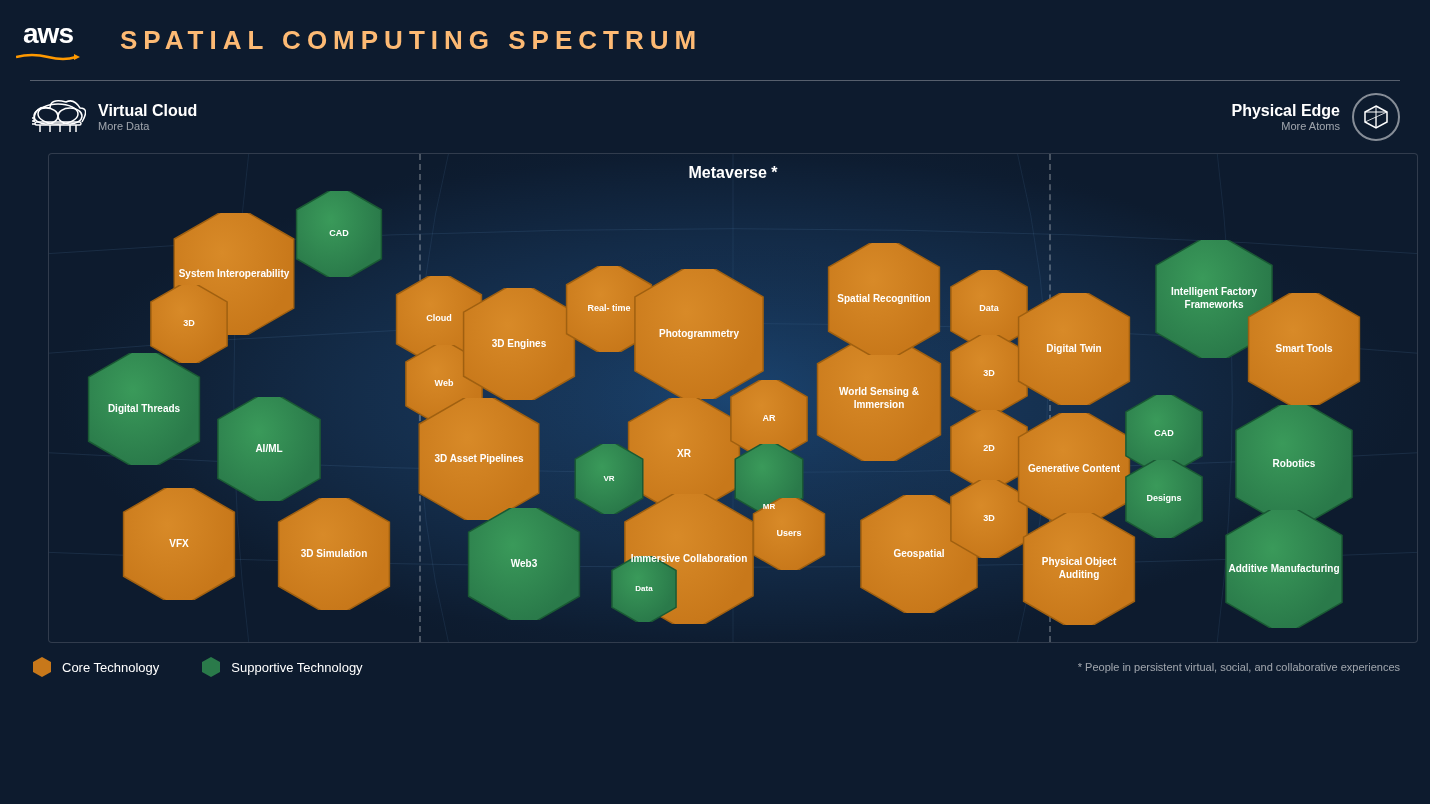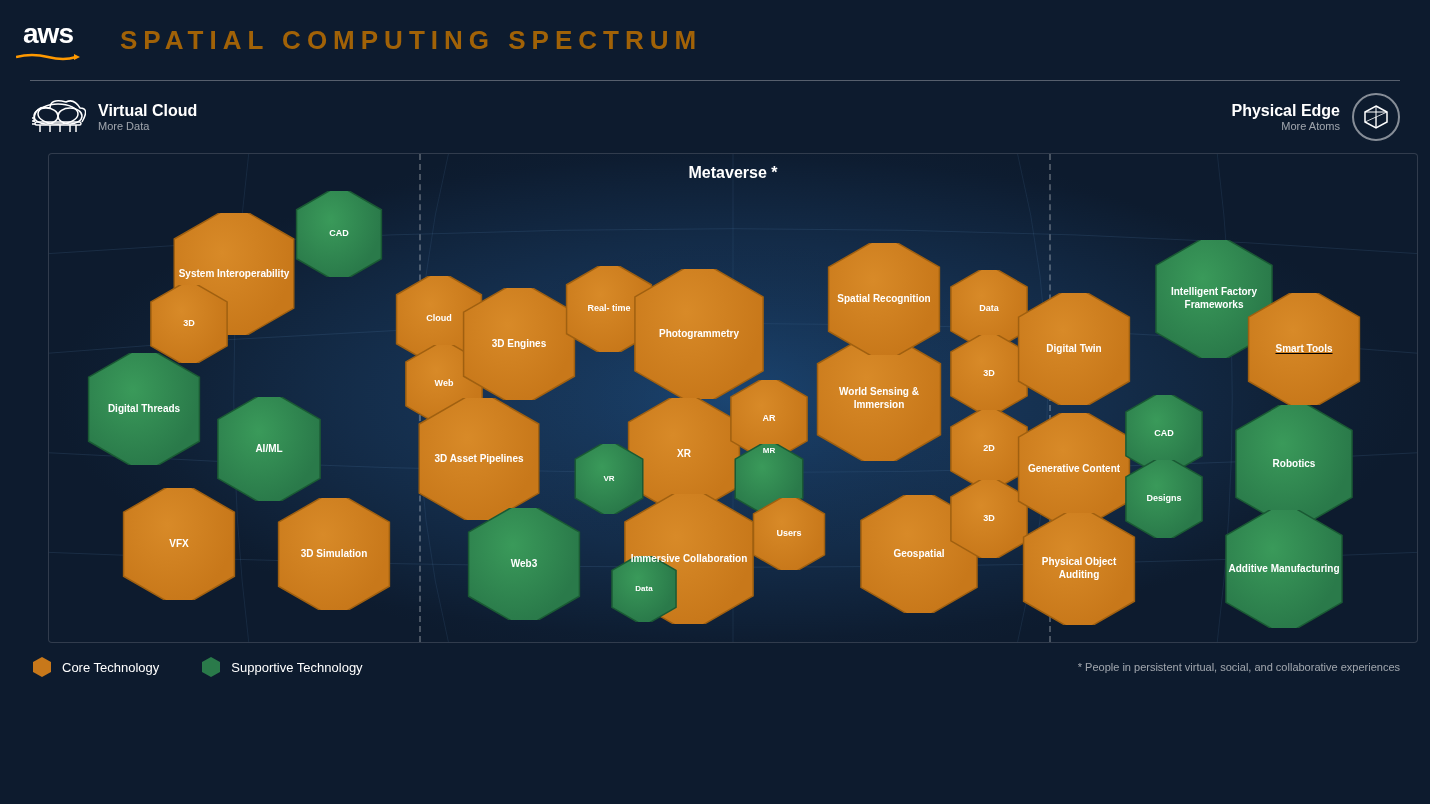--- a/index.html
+++ b/index.html
@@ -19,21 +19,21 @@
       padding: 18px 16px;
       gap: 20px;
     }
     .aws-logo {
       display: flex;
       flex-direction: column;
       align-items: center;
       gap: 2px;
     }
     .title {
-      color: #a16207;
+      color: #fdba74;
       font-size: 26px;
       font-weight: bold;
       letter-spacing: 6px;
       margin-left: 20px;
     }
 
     
     .divider {
       border: none;
       border-top: 1px solid rgba(255,255,255,0.3);
@@ -436,21 +436,21 @@
         <defs>
           <radialGradient id="grad-vr" cx="40%" cy="35%" r="60%">
             <stop offset="0%" stop-color="#3a9a5a"></stop>
             <stop offset="100%" stop-color="#2a7a4a"></stop>
           </radialGradient>
         </defs>
         <polygon points="73.77499074759311,15.100000000000005 73.77499074759311,54.099999999999994 40,73.6 6.225009252406892,54.099999999999994 6.225009252406892,15.099999999999998 39.99999999999999,-4.399999999999999" fill="url(#grad-vr)" stroke="#1a5a34" stroke-width="1.5"></polygon>
       </svg>
       <div style="position: relative; z-index: 2; color: white; font-size: 8px; font-weight: bold; text-align: center; line-height: 1.25; padding: 2px; max-width: 70px; word-break: break-word;">VR</div>
     </div>
-    <div style="position: absolute; left: 680px; top: 290.4px; width: 80px; height: 69.2px; display: flex; align-items: flex-start; justify-content: center;">
+    <div style="position: absolute; left: 680px; top: 290.4px; width: 80px; height: 69.2px; display: flex; align-items: flex-end; justify-content: center;">
       <svg width="80" height="69.2" viewBox="0 0 80 69.2" style="position: absolute; top: 0px; left: 0px;">
         <defs>
           <radialGradient id="grad-mr" cx="40%" cy="35%" r="60%">
             <stop offset="0%" stop-color="#3a9a5a"></stop>
             <stop offset="100%" stop-color="#2a7a4a"></stop>
           </radialGradient>
         </defs>
         <polygon points="73.77499074759311,15.100000000000005 73.77499074759311,54.099999999999994 40,73.6 6.225009252406892,54.099999999999994 6.225009252406892,15.099999999999998 39.99999999999999,-4.399999999999999" fill="url(#grad-mr)" stroke="#1a5a34" stroke-width="1.5"></polygon>
       </svg>
       <div style="position: relative; z-index: 2; color: white; font-size: 8px; font-weight: bold; text-align: center; line-height: 1.25; padding: 2px; max-width: 70px; word-break: break-word;">MR</div>
@@ -648,21 +648,21 @@
             <stop offset="0%" stop-color="#3a9a5a"></stop>
             <stop offset="100%" stop-color="#2a7a4a"></stop>
           </radialGradient>
         </defs>
         <polygon points="126.0237020535574,25.320000000000007 126.0237020535574,92.32 68,125.82 9.976297946442607,92.32 9.976297946442614,25.319999999999993 67.99999999999999,-8.18" fill="url(#grad-intelligent-factory)" stroke="#1a5a34" stroke-width="1.5"></polygon>
       </svg>
       <div style="position: relative; z-index: 2; color: white; font-size: 10px; font-weight: bold; text-align: center; line-height: 1.25; padding: 2px; max-width: 126px; word-break: break-word;">Intelligent
 Factory
 Frameworks</div>
     </div>
-    <div style="position: absolute; left: 1190px; top: 138.775px; width: 130px; height: 112.45px; display: flex; align-items: center; justify-content: center; text-decoration: underline;">
+    <div style="position: absolute; left: 1190px; top: 138.775px; width: 130px; height: 112.45px; display: flex; align-items: center; justify-content: center;">
       <svg width="130" height="112.45" viewBox="0 0 130 112.45" style="position: absolute; top: 0px; left: 0px;">
         <defs>
           <radialGradient id="grad-smart-tools" cx="40%" cy="35%" r="60%">
             <stop offset="0%" stop-color="#d88a28"></stop>
             <stop offset="100%" stop-color="#c8781a"></stop>
           </radialGradient>
         </defs>
         <polygon points="120.42562584220408,24.225000000000005 120.42562584220408,88.225 65,120.225 9.574374157795923,88.225 9.57437415779593,24.224999999999994 64.99999999999999,-7.774999999999999" fill="url(#grad-smart-tools)" stroke="#a06010" stroke-width="1.5"></polygon>
       </svg>
       <div style="position: relative; z-index: 2; color: white; font-size: 10px; font-weight: bold; text-align: center; line-height: 1.25; padding: 2px; max-width: 120px; word-break: break-word;">Smart Tools</div>

